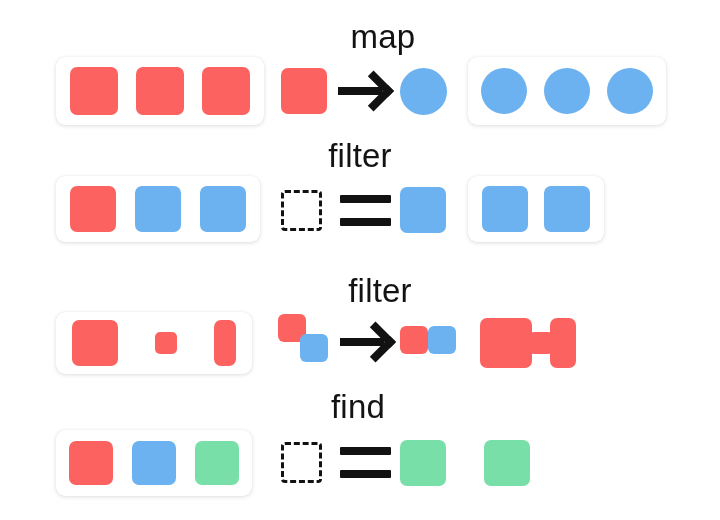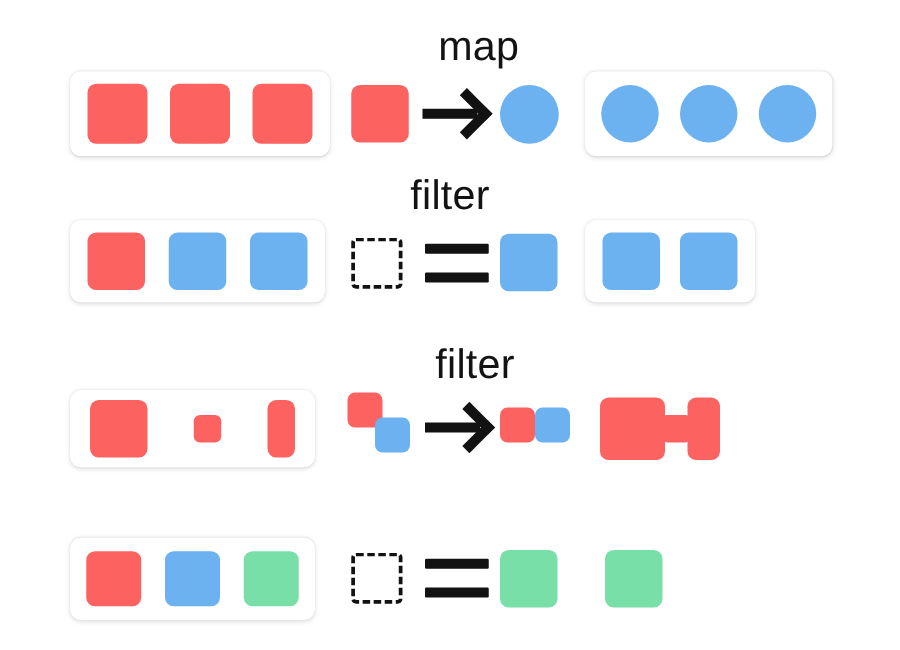--- a/index.html
+++ b/index.html
@@ -206,20 +206,21 @@
 
     <div class="merged" style="left:480px;top:46px;height:50px;">
       <div class="sq" style="width:52px;height:50px;background:#FC6360;"></div>
       <div class="sq" style="width:22px;height:22px;background:#FC6360;border-radius:4px;margin:0 -2px;"></div>
       <div class="sq" style="width:26px;height:50px;background:#FC6360;"></div>
     </div>
   </div>
 
   <div class="row" style="top:388px;height:120px;">
 
+    <div class="row-label op-centered" style="left:358px;top:0;">find</div>
 
     <div class="card" style="left:56px;top:42px;width:196px;height:66px;padding:0 13px;justify-content:space-between;">
       <div class="sq" style="width:44px;height:44px;background:#FC6360;"></div>
       <div class="sq" style="width:44px;height:44px;background:#6CB1F0;"></div>
       <div class="sq" style="width:44px;height:44px;background:#78DFA9;"></div>
     </div>
 
     <div class="dashed free" style="left:281px;top:54px;width:41px;height:41px;"></div>
 
     <div class="equals free" style="left:340px;top:59px;width:51px;height:31px;">

